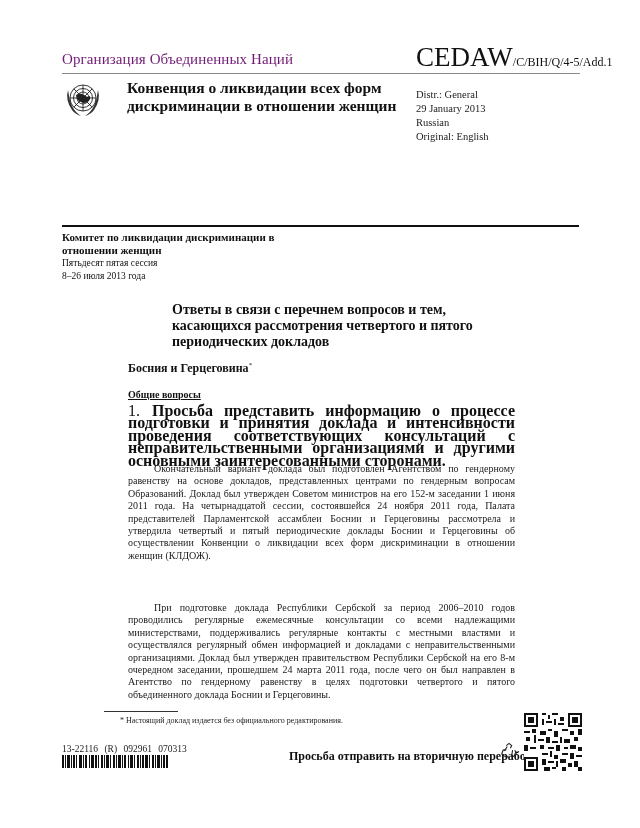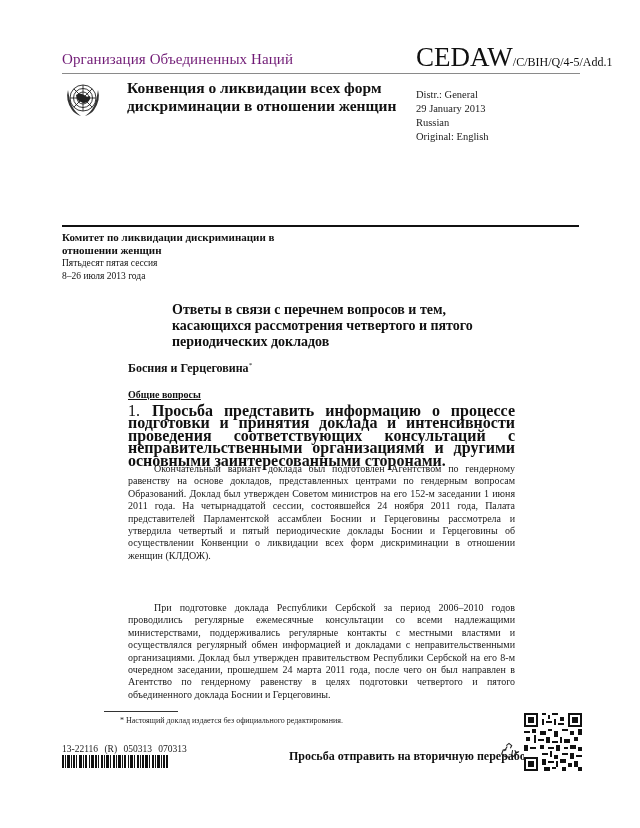--- a/index.html
+++ b/index.html
@@ -89,21 +89,21 @@
 <div class="abs section-h">Общие вопросы</div>
 
 <div class="abs q-block"><span class="q-num">1.</span><span>Просьба представить информацию о процессе подготовки и принятия доклада и интенсивности проведения соответствующих консультаций с неправительственными организациями и другими основными заинтересованными сторонами.</span></div>
 
 <div class="abs para p1">Окончательный вариант доклада был подготовлен Агентством по гендерному равенству на основе докладов, представленных центрами по гендерным вопросам Образований. Доклад был утвержден Советом министров на его 152-м заседании 1 июня 2011 года. На четырнадцатой сессии, состоявшейся 24 ноября 2011 года, Палата представителей Парламентской ассамблеи Боснии и Герцеговины рассмотрела и утвердила четвертый и пятый периодические доклады Боснии и Герцеговины об осуществлении Конвенции о ликвидации всех форм дискриминации в отношении женщин (КЛДОЖ).</div>
 <div class="abs para p2">При подготовке доклада Республики Сербской за период 2006–2010 годов проводились регулярные ежемесячные консультации со всеми надлежащими министерствами, поддерживались регулярные контакты с местными властями и осуществлялся регулярный обмен информацией и докладами с неправительственными организациями. Доклад был утвержден правительством Республики Сербской на его 8-м очередном заседании, прошедшем 24 марта 2011 года, после чего он был направлен в Агентство по гендерному равенству в целях подготовки четвертого и пятого объединенного доклада Боснии и Герцеговины.</div>
 
 <div class="abs fn-rule"></div>
 <div class="abs footnote">* Настоящий доклад издается без официального редактирования.</div>
 
-<div class="abs jobno"><span>13-22116 (R)</span> <span>050313</span> <span>070313</span></div>
+<div class="abs jobno"><span>13-22116 (R)</span> <span>092961</span> <span>070313</span></div>
 
 <svg class="abs barcode" viewBox="0 0 106 13" preserveAspectRatio="none">
   <g fill="#111">
     <rect x="0" y="0" width="2" height="13"></rect>
       <rect x="3" y="0" width="1" height="13"></rect>
       <rect x="5" y="0" width="3" height="13"></rect>
     <rect x="9" y="0" width="1" height="13"></rect>
       <rect x="11" y="0" width="2" height="13"></rect>
       <rect x="14" y="0" width="1" height="13"></rect>
     <rect x="17" y="0" width="3" height="13"></rect>

